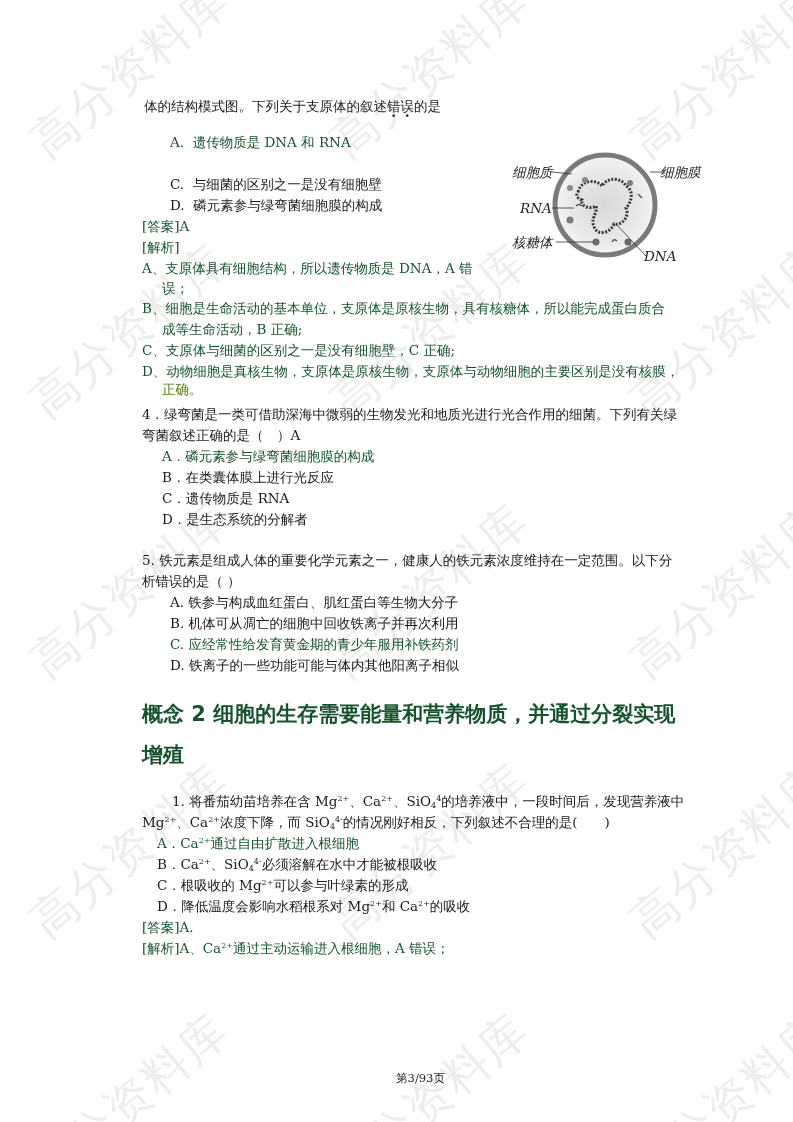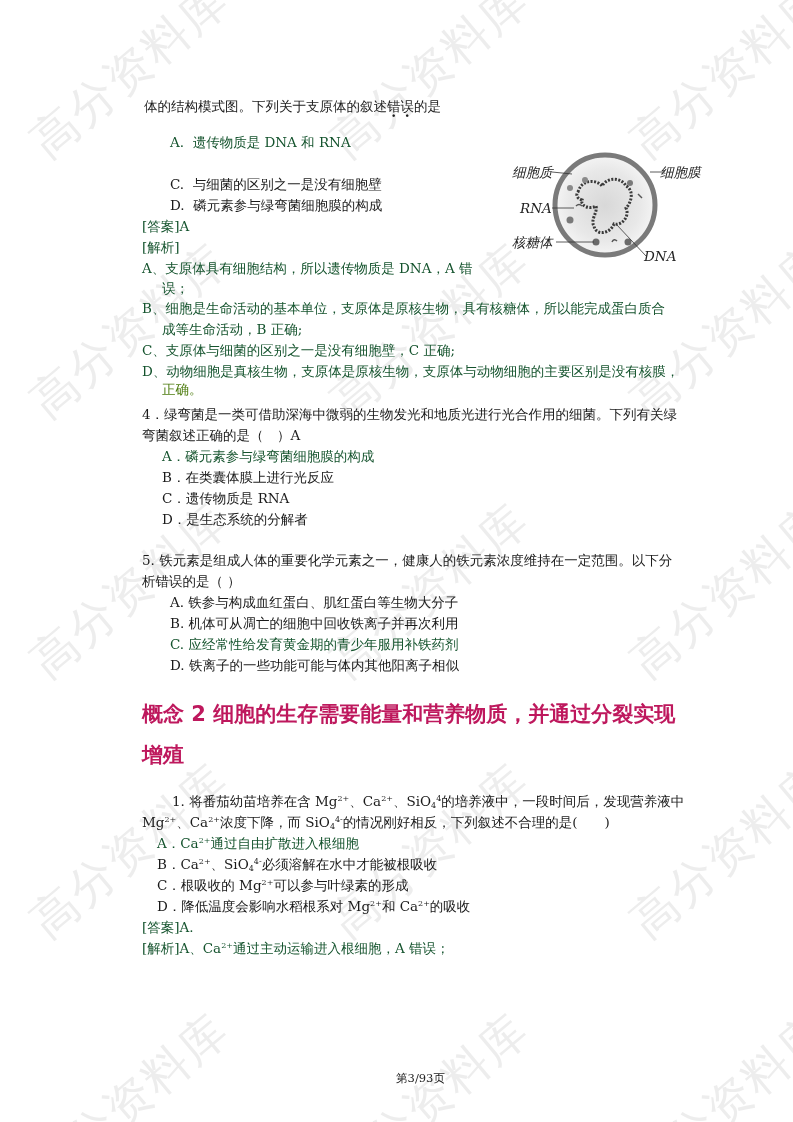--- a/index.html
+++ b/index.html
@@ -6,21 +6,21 @@
   body { width:793px; height:1122px; position:relative; overflow:hidden;
          font-family:"DejaVu Serif","Liberation Serif",serif; color:#1a1a1a; }
   .wm-layer { position:absolute; inset:0; pointer-events:none; z-index:0; }
   .wm { position:absolute; font-family:"DejaVu Sans",sans-serif; font-size:46px; color:#ededed;
         transform:rotate(-40deg); white-space:nowrap; letter-spacing:2px; }
   .content { position:absolute; inset:0; z-index:1;margin-left:24px; }
   .line { position:absolute; font-size:13.5px; line-height:18px; white-space:nowrap; }
   .red { color:#14532d; }
   .faint { color:#4d7c0f; }
   .heading { position:absolute; font-family:"DejaVu Sans","Liberation Sans",sans-serif; font-weight:bold;
-             font-size:21px; color:#be185d; white-space:nowrap; }
+             font-size:21px; color:#14532d; white-space:nowrap; }
   .footer { position:absolute; left:0; width:793px; top:1071px; text-align:center; font-size:11.5px; color:#222; }
   sup { font-size:8px; line-height:0; vertical-align:5px; }
   sub { font-size:8px; line-height:0; vertical-align:-2px; }
   .dotted { position:relative; }
   .dotted::after { content:"·"; position:absolute; left:50%; transform:translateX(-50%); top:9px; font-size:14px; font-weight:bold; }
   .figure { position:absolute; left:486px; top:150px; width:200px; height:120px;font-style:italic; }
   .fig-label { position:absolute; font-size:13.5px; color:#222; font-family:"DejaVu Serif","Liberation Serif",serif; }
 </style>
 </head>
 <body>

